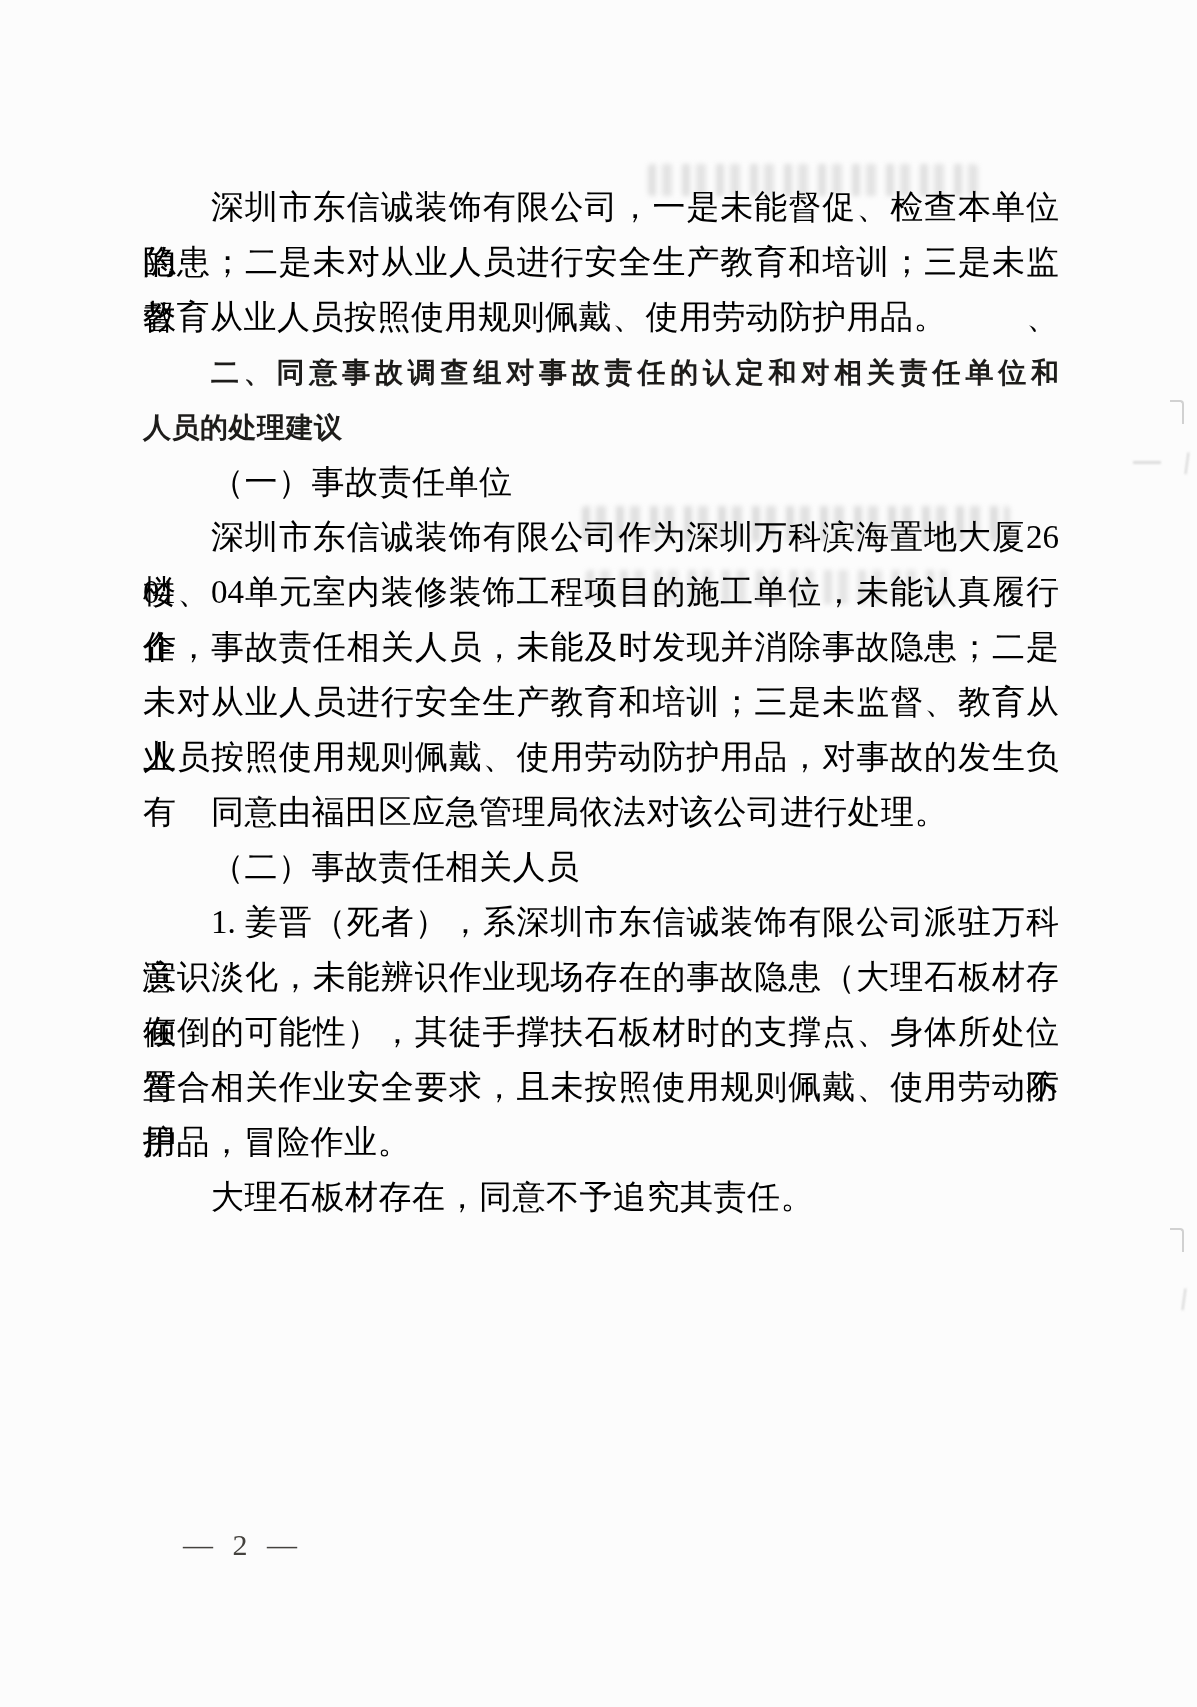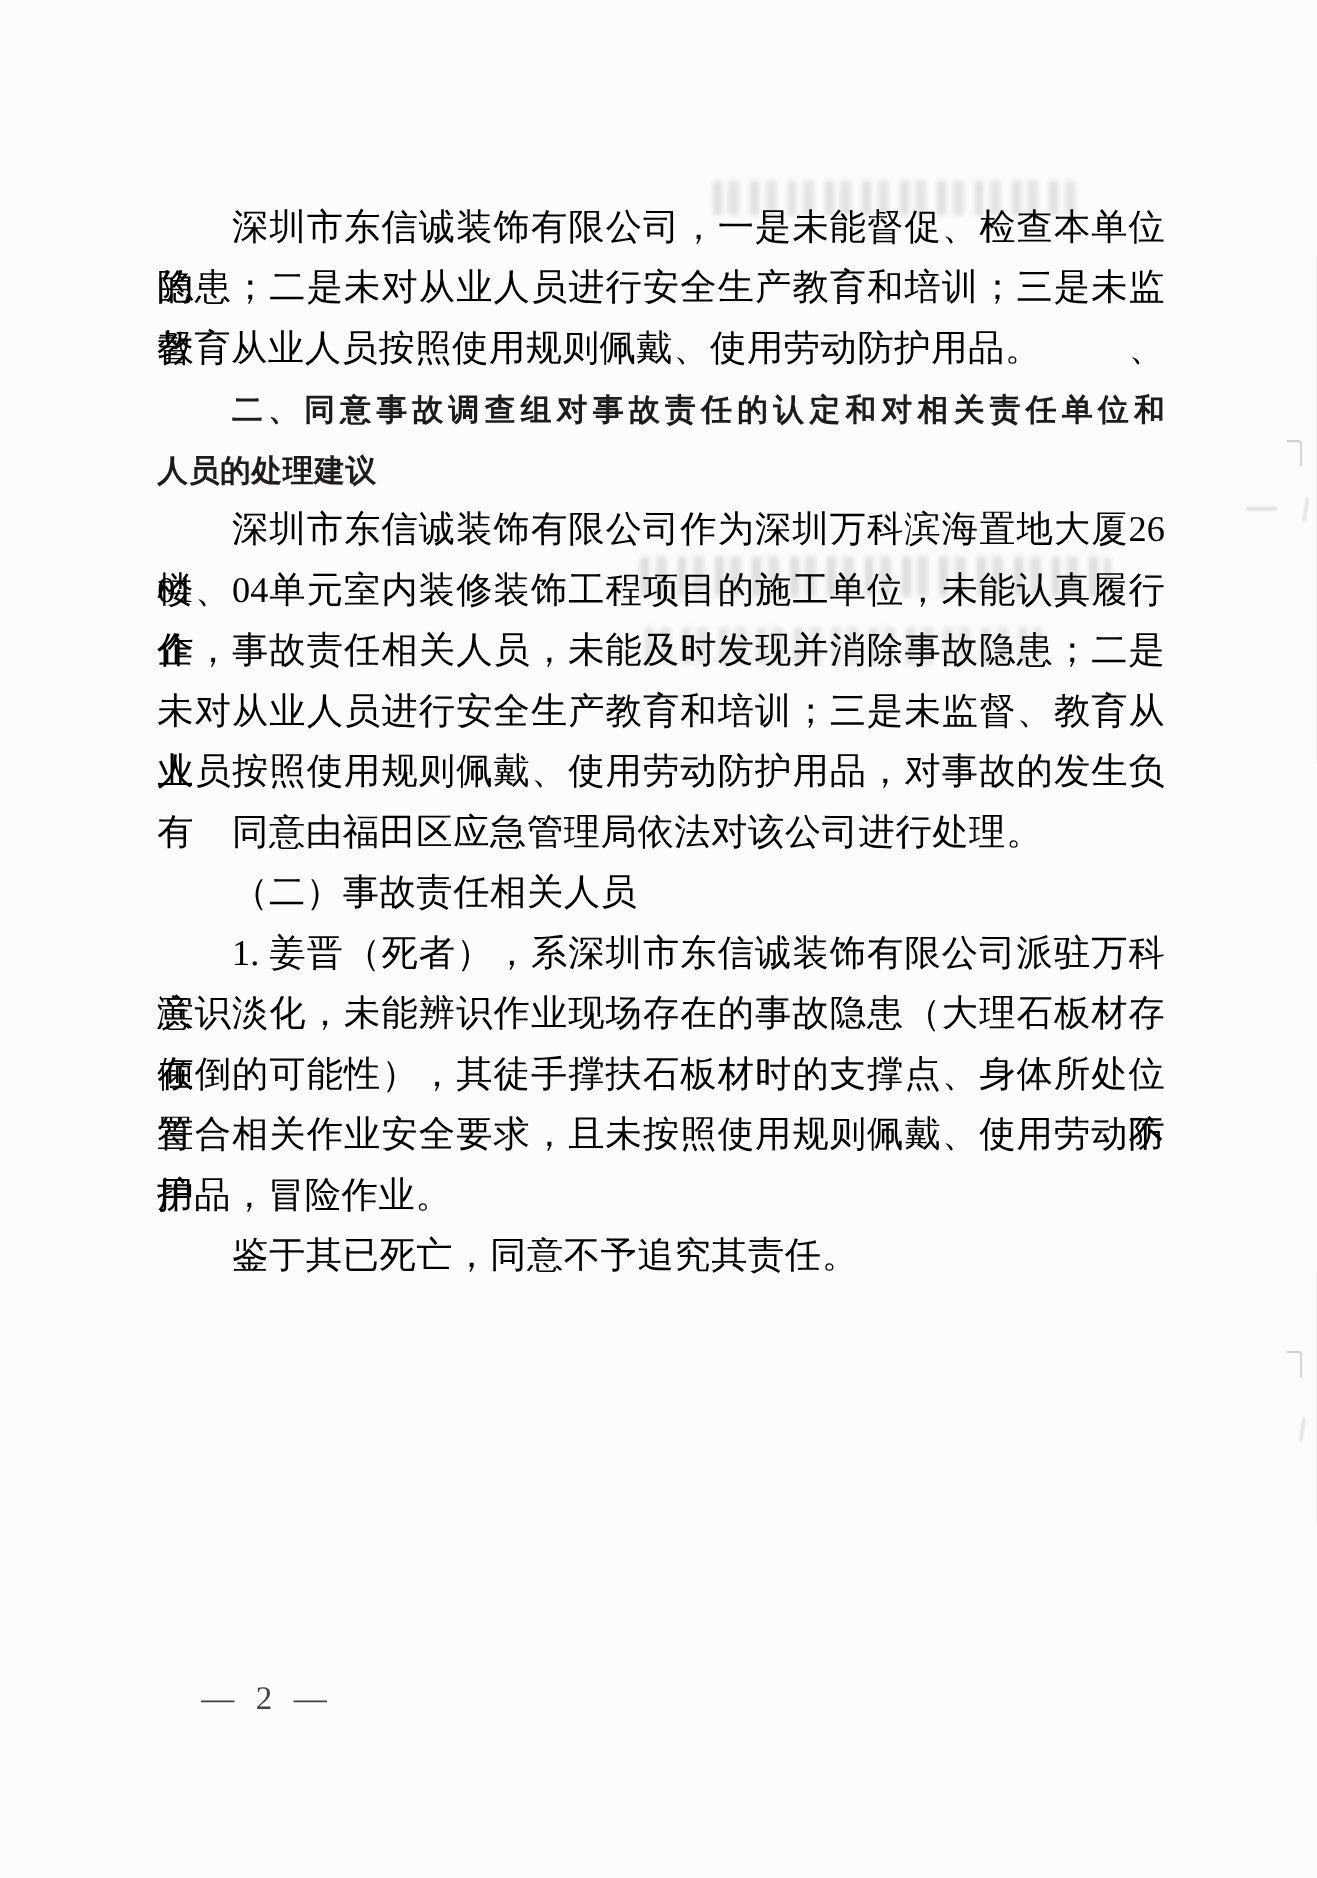--- a/index.html
+++ b/index.html
@@ -106,29 +106,30 @@
   <div class="artifact-dash d1"></div>
   <div class="artifact-bracket b2"></div>
   <div class="artifact-squiggle s2"></div>
 
   <div class="text-block">
     <div class="line indent fill">深圳市东信诚装饰有限公司，一是未能督促、检查本单位的</div>
     <div class="line fill">隐患；二是未对从业人员进行安全生产教育和培训；三是未监督、</div>
     <div class="line">教育从业人员按照使用规则佩戴、使用劳动防护用品。</div>
     <div class="line indent fill bold">二、同意事故调查组对事故责任的认定和对相关责任单位和</div>
     <div class="line bold">人员的处理建议</div>
+    <div class="line indent">（一）事故责任单位</div>
     <div class="line indent fill">深圳市东信诚装饰有限公司作为深圳万科滨海置地大厦26楼</div>
     <div class="line fill">01、04单元室内装修装饰工程项目的施工单位，未能认真履行企</div>
     <div class="line fill">作，事故责任相关人员，未能及时发现并消除事故隐患；二是</div>
     <div class="line fill">未对从业人员进行安全生产教育和培训；三是未监督、教育从业</div>
     <div class="line fill">人员按照使用规则佩戴、使用劳动防护用品，对事故的发生负有</div>
     <div class="line indent">同意由福田区应急管理局依法对该公司进行处理。</div>
     <div class="line indent">（二）事故责任相关人员</div>
     <div class="line indent fill">1. 姜晋（死者），系深圳市东信诚装饰有限公司派驻万科滨</div>
     <div class="line fill">意识淡化，未能辨识作业现场存在的事故隐患（大理石板材存在</div>
     <div class="line fill">倾倒的可能性），其徒手撑扶石板材时的支撑点、身体所处位置不</div>
     <div class="line fill">符合相关作业安全要求，且未按照使用规则佩戴、使用劳动防护</div>
     <div class="line">用品，冒险作业。</div>
-    <div class="line indent">鉴于其已死亡，同意不予追究其责任。</div>
+    <div class="line indent">大理石板材存在，同意不予追究其责任。</div>
   </div>
 
   <div class="page-number">— 2 —</div>
 </div>
 
 </body></html>

